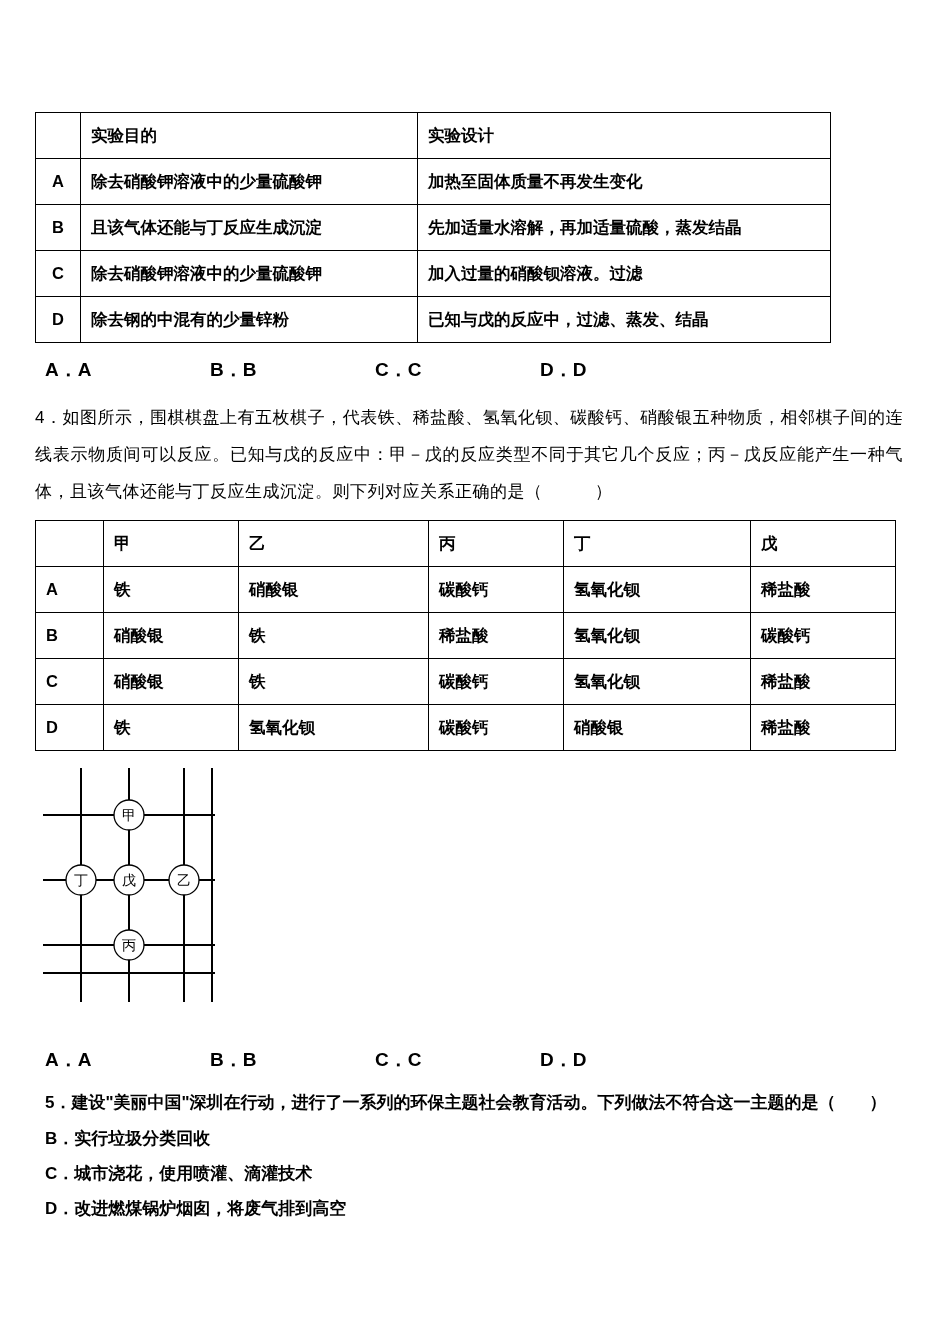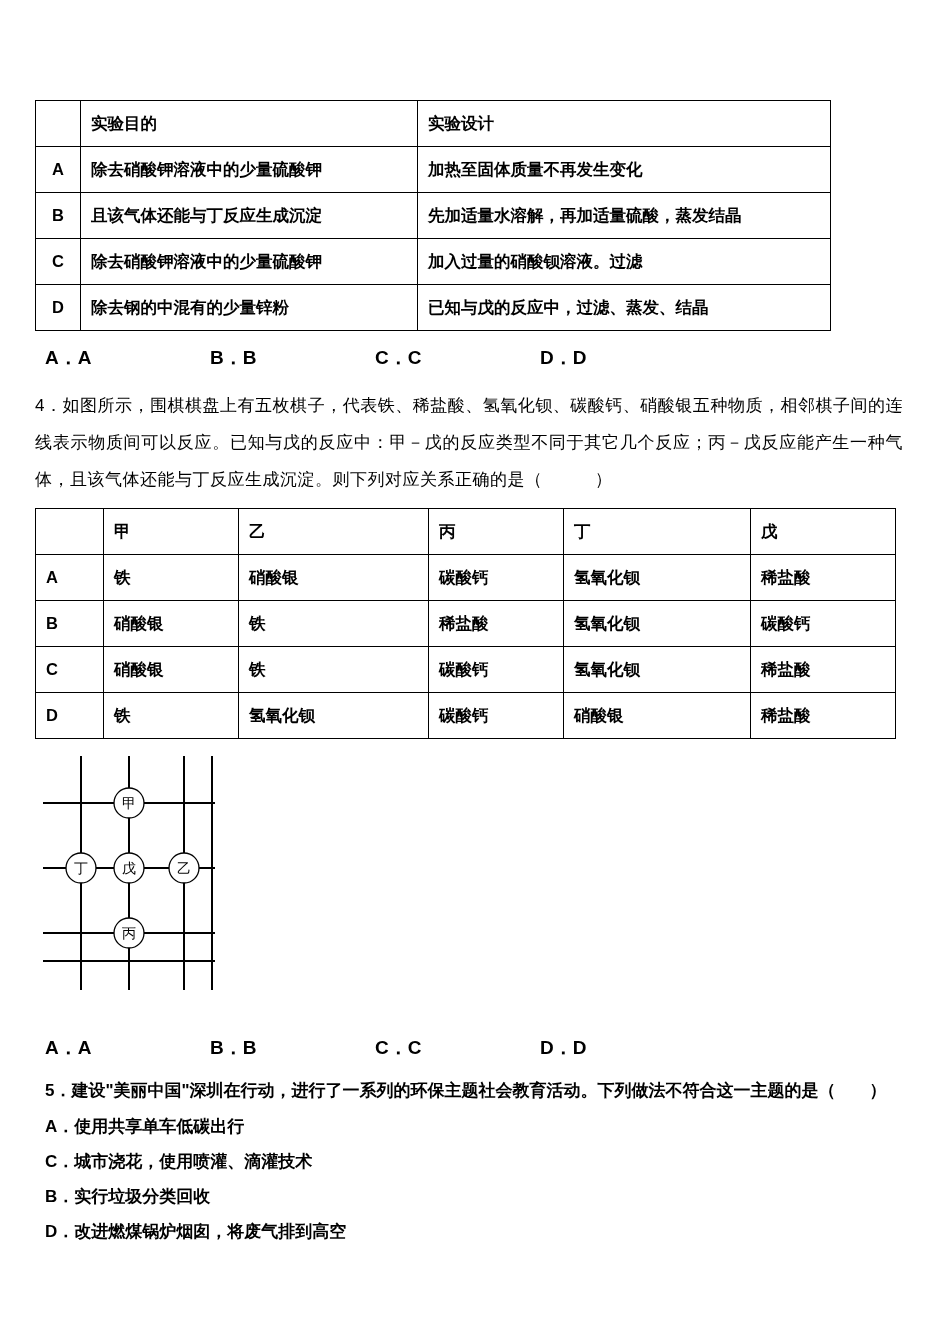--- a/index.html
+++ b/index.html
@@ -7,21 +7,21 @@
   .page {
     position:relative; width:950px; height:1344px; margin:0 auto;
     box-sizing:border-box; padding:100px 35px 0 35px; background:#fff; overflow:hidden;
   }
   table { border-collapse:collapse; table-layout:fixed; }
   td {
     border:1px solid #000; font-size:16.5px; font-weight:bold;
     padding:4px 10px; height:46px; box-sizing:border-box; vertical-align:middle;
     overflow:hidden; white-space:nowrap;
   }
-  .t1 { width:795px; }
+  .t1 { width:795px;margin-top:12px; }
   .t1 .c0 { width:45px; text-align:center; padding:4px 2px; }
   .t1 .c1 { width:337px; }
   .t1 .c2 { width:413px; }
   .t2 { width:860px; margin-top:10px; }
   .t2 .c0 { width:68px; }
   .t2 .c1 { width:135px; }
   .t2 .c2 { width:190px; }
   .t2 .c3 { width:135px; }
   .t2 .c4 { width:187px; }
   .t2 .c5 { width:145px; }
@@ -166,19 +166,18 @@
   </div>
 
   <div class="answers gap-answers">
     <span>A．A</span>
     <span>B．B</span>
     <span>C．C</span>
     <span>D．D</span>
   </div>
 
   <p class="qbold">5．建设"美丽中国"深圳在行动，进行了一系列的环保主题社会教育活动。下列做法不符合这一主题的是（　　）</p>
-  <p class="opt">A．使用共享单车低碳出行</p>
+  <p class="opt">B．实行垃圾分类回收</p>
   <p class="opt">C．城市浇花，使用喷灌、滴灌技术</p>
-  <p class="opt">B．实行垃圾分类回收</p>
   <p class="opt">D．改进燃煤锅炉烟囱，将废气排到高空</p>
 
 
 </div>
 
 </body></html>

